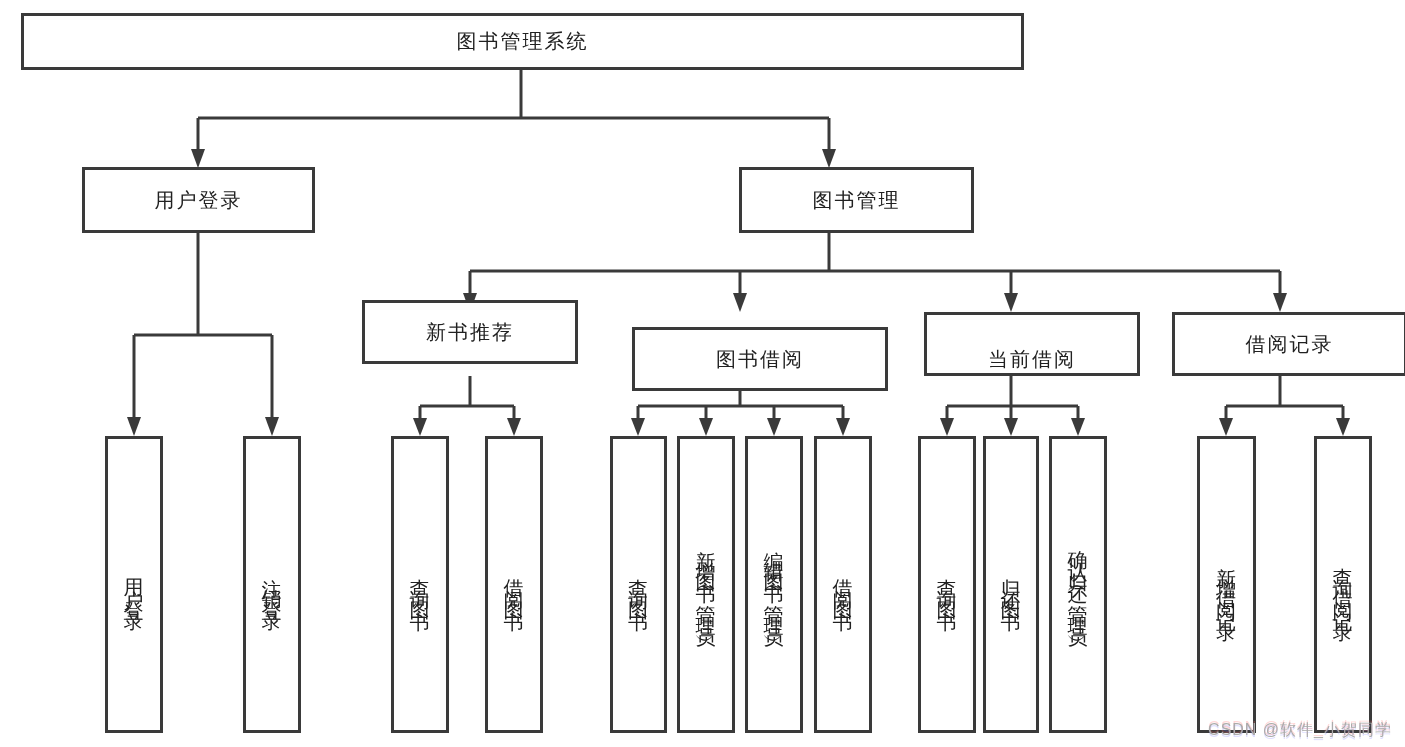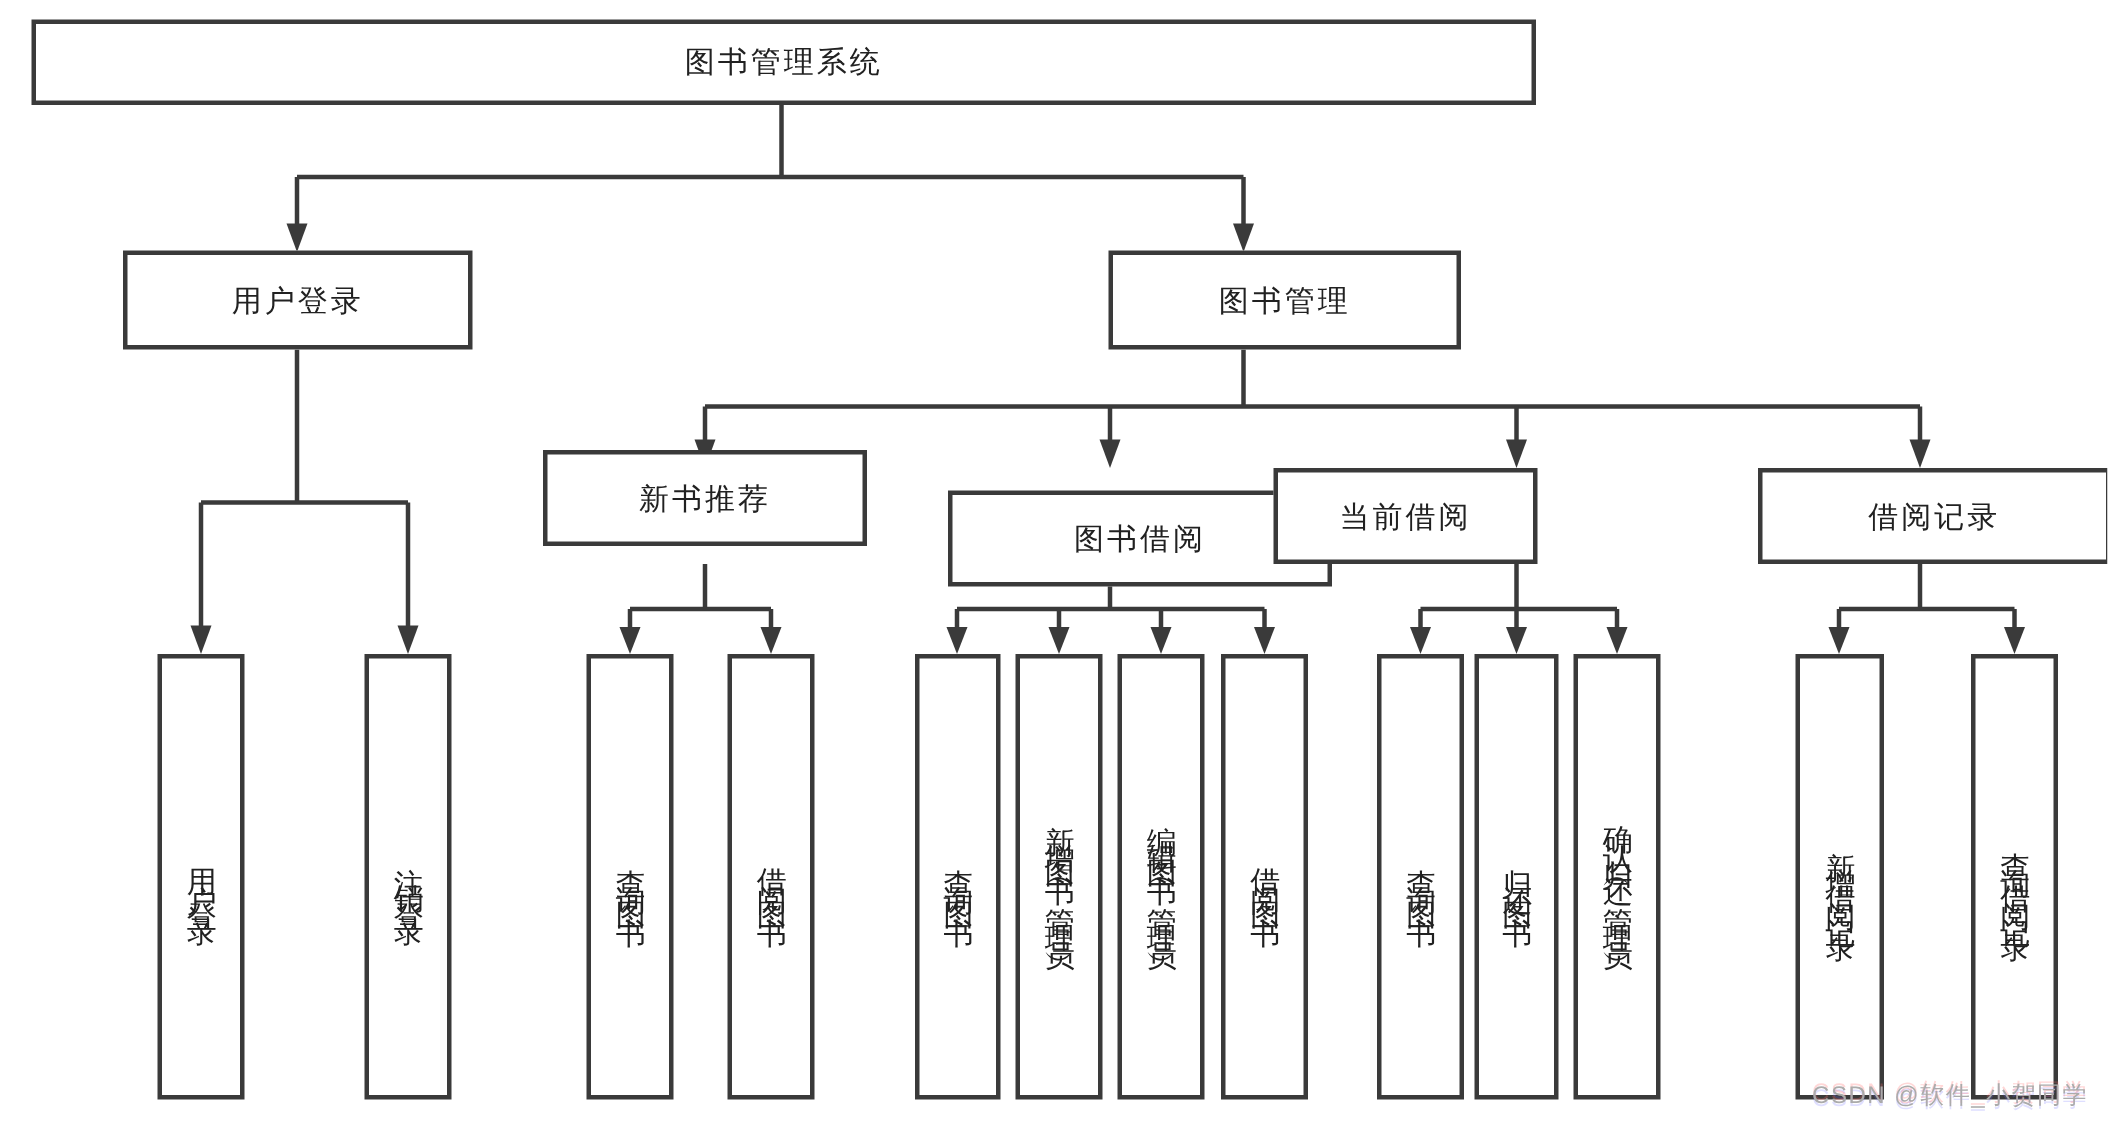--- a/index.html
+++ b/index.html
@@ -51,21 +51,21 @@
     line-height: 1;
     letter-spacing: 11px;
     white-space: nowrap;
   }
   
   #box-root        { left: 21px;  top: 13px;  width: 1003px; height: 57px; }
   #box-user-login  { left: 82px;  top: 167px; width: 233px;  height: 66px; }
   #box-book-mgmt   { left: 712px; top: 167px; width: 235px;  height: 66px; margin-left: 27px; }
   #box-new-rec     { left: 362px; top: 300px; width: 216px;  height: 64px; }
   #box-book-borrow { left: 632px; top: 327px; width: 256px;  height: 64px; }
-  #box-cur-borrow  { left: 849px; top: 312px; width: 176px;  height: 64px; }
+  #box-cur-borrow  { left: 924px; top: 312px; width: 216px;  height: 64px; align-items: flex-end; }
   #box-borrow-rec  { left: 1172px;top: 312px; width: 235px;  height: 64px; }
   
   #leaf-user-login { left: 105px;  width: 58px; }
   #leaf-logout     { left: 243px;  width: 58px; }
   #leaf-nr-query   { left: 391px;  width: 58px; }
   #leaf-nr-borrow  { left: 485px;  width: 58px; }
   #leaf-bb-query   { left: 610px;  width: 57px; }
   #leaf-bb-add     { left: 677px;  width: 58px; }
   #leaf-bb-edit    { left: 745px;  width: 58px; }
   #leaf-bb-borrow  { left: 814px;  width: 58px; }

